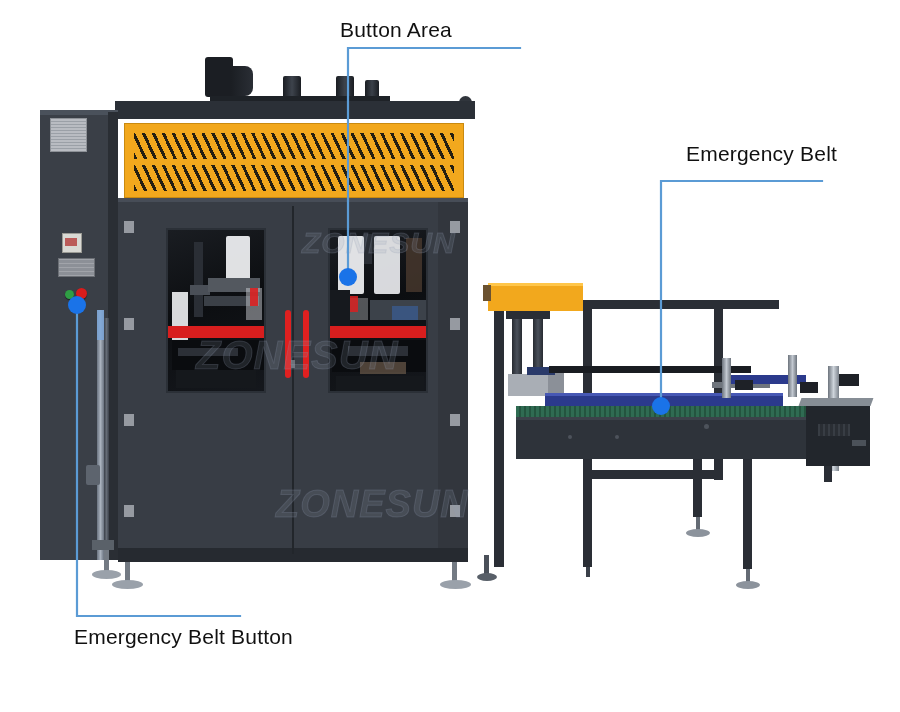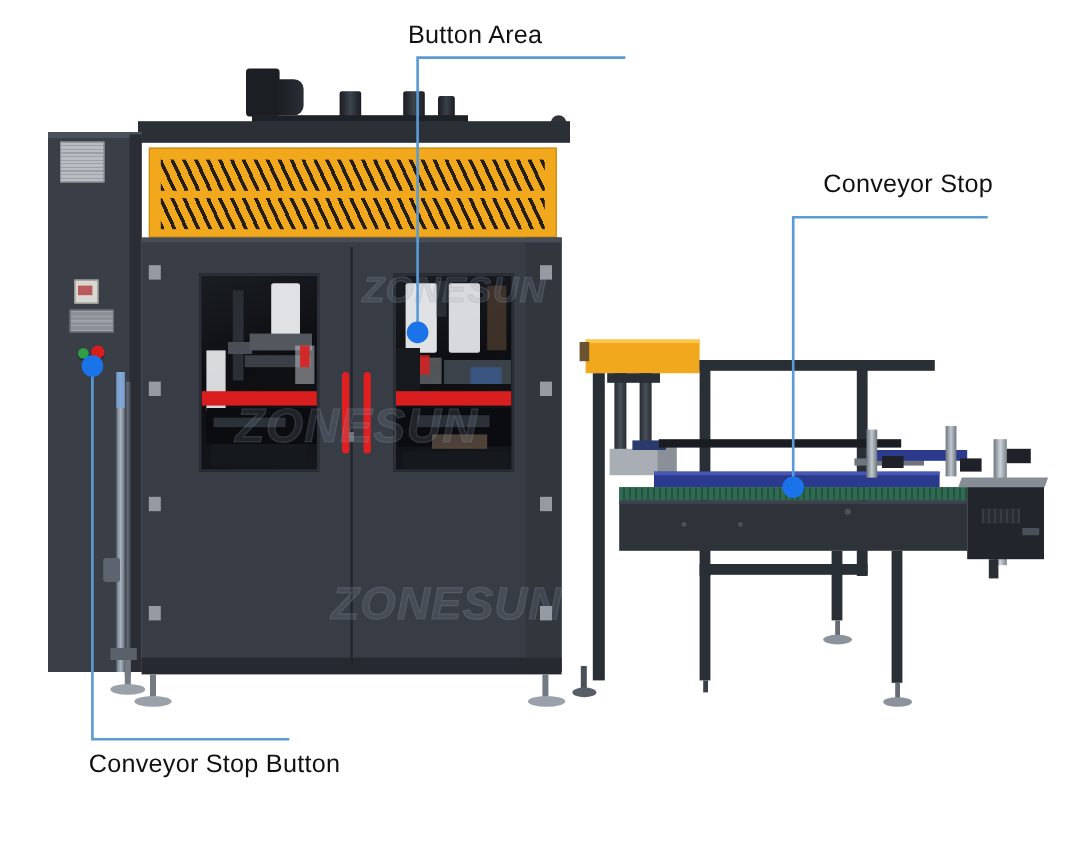--- a/index.html
+++ b/index.html
@@ -221,16 +221,16 @@
       <path d="M 77 305 L 77 616 L 240 616"></path>
     </g>
     <g>
       <circle cx="348" cy="277" r="9" fill="#1A73E8"></circle>
       <circle cx="661" cy="406" r="9" fill="#1A73E8"></circle>
       <circle cx="77" cy="305" r="9" fill="#1A73E8"></circle>
     </g>
   </svg>
 
   <div class="callout-text" style="left:340px;top:18px;">Button Area</div>
-  <div class="callout-text" style="left:686px;top:142px;">Conveyor Stop</div>
-  <div class="callout-text" style="left:74px;top:625px;">Conveyor Stop Button</div>
+  <div class="callout-text" style="left:686px;top:142px;">Emergency Belt</div>
+  <div class="callout-text" style="left:74px;top:625px;">Emergency Belt Button</div>
 
 </div>
 
 </body></html>

